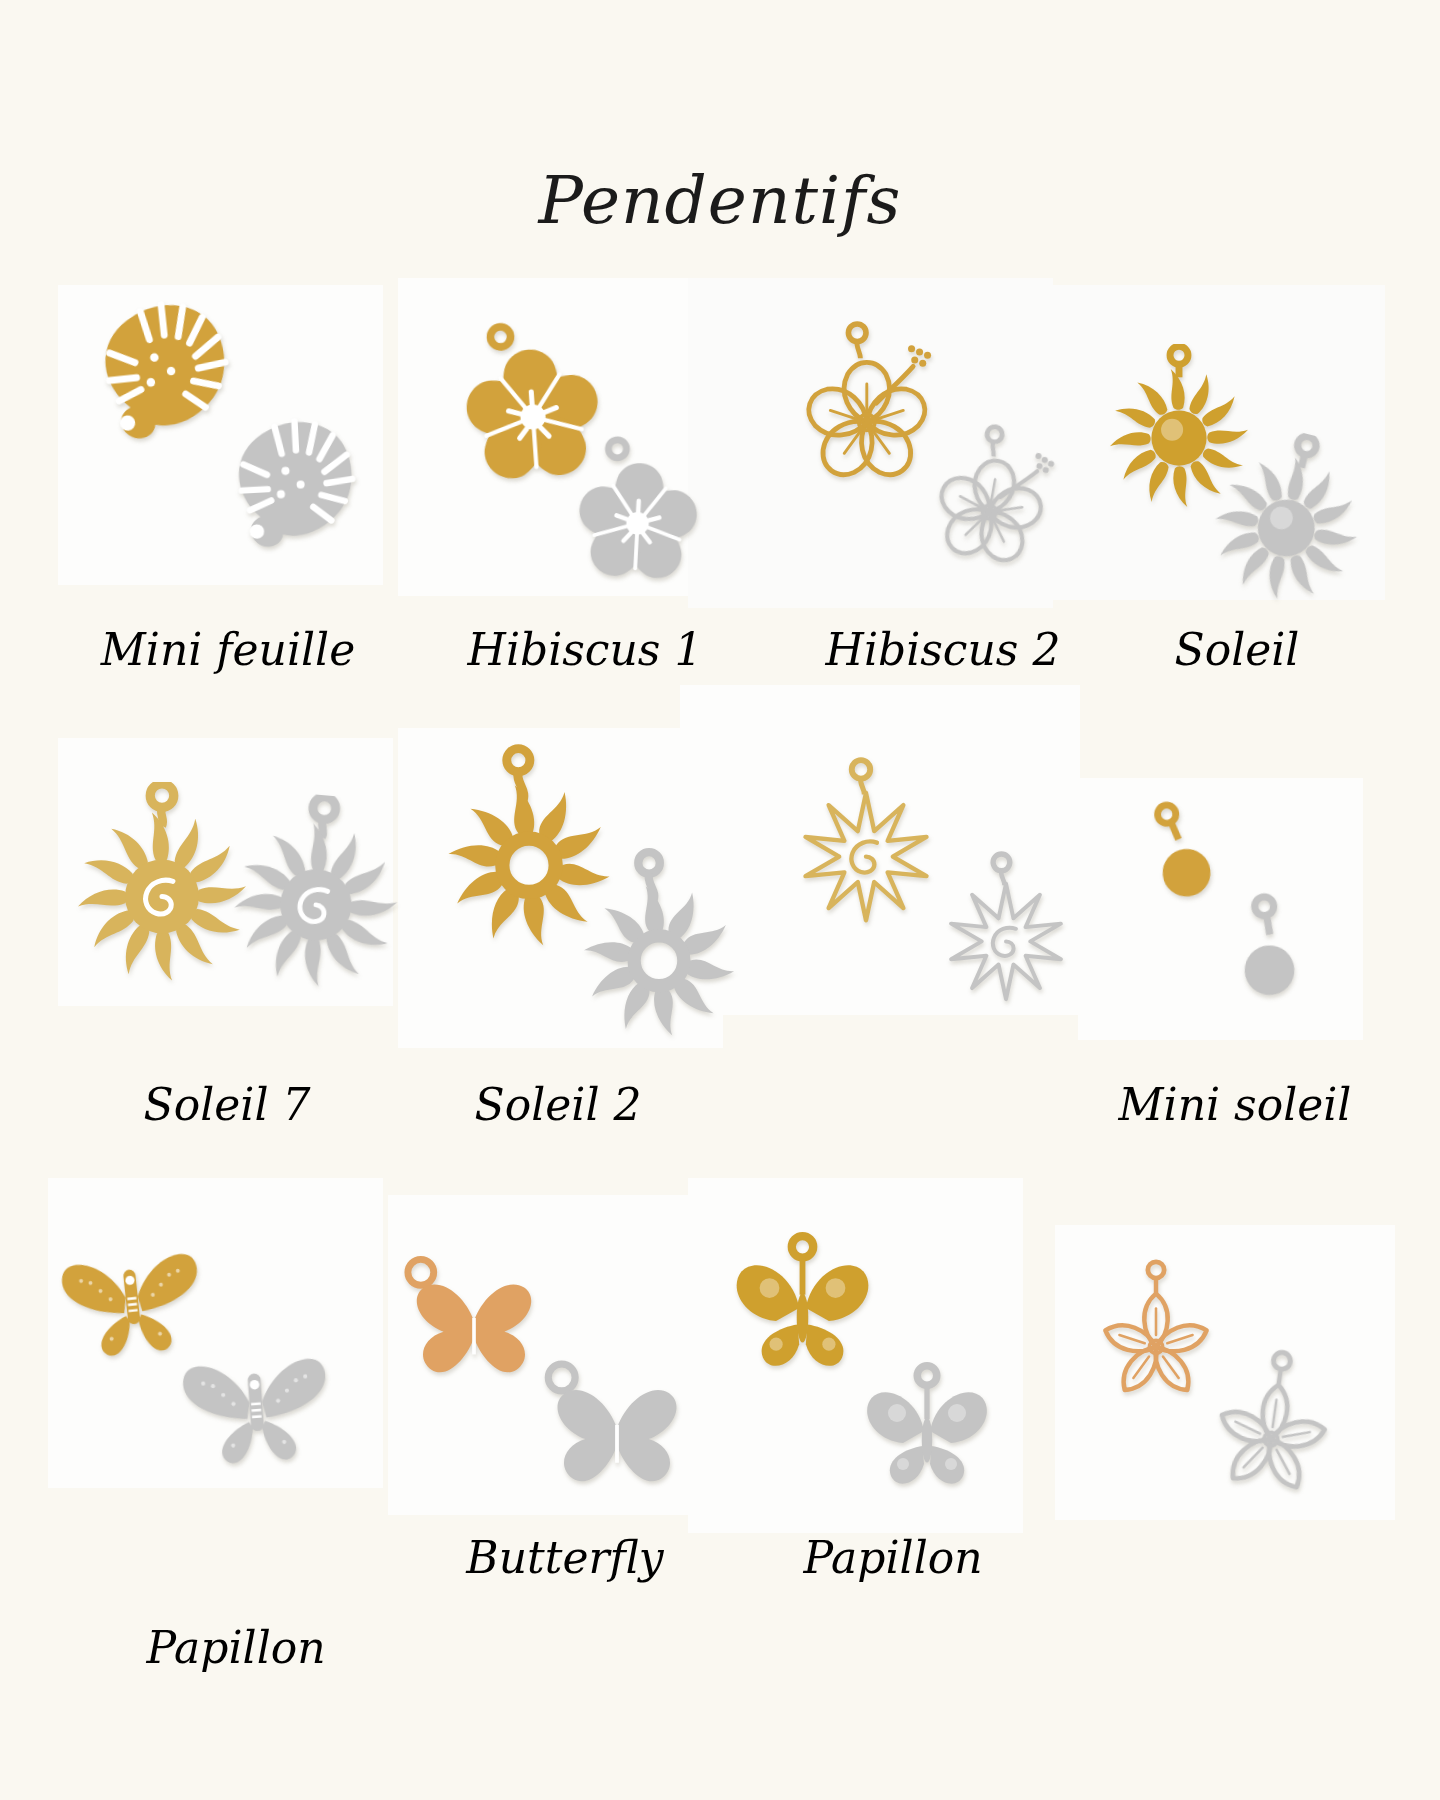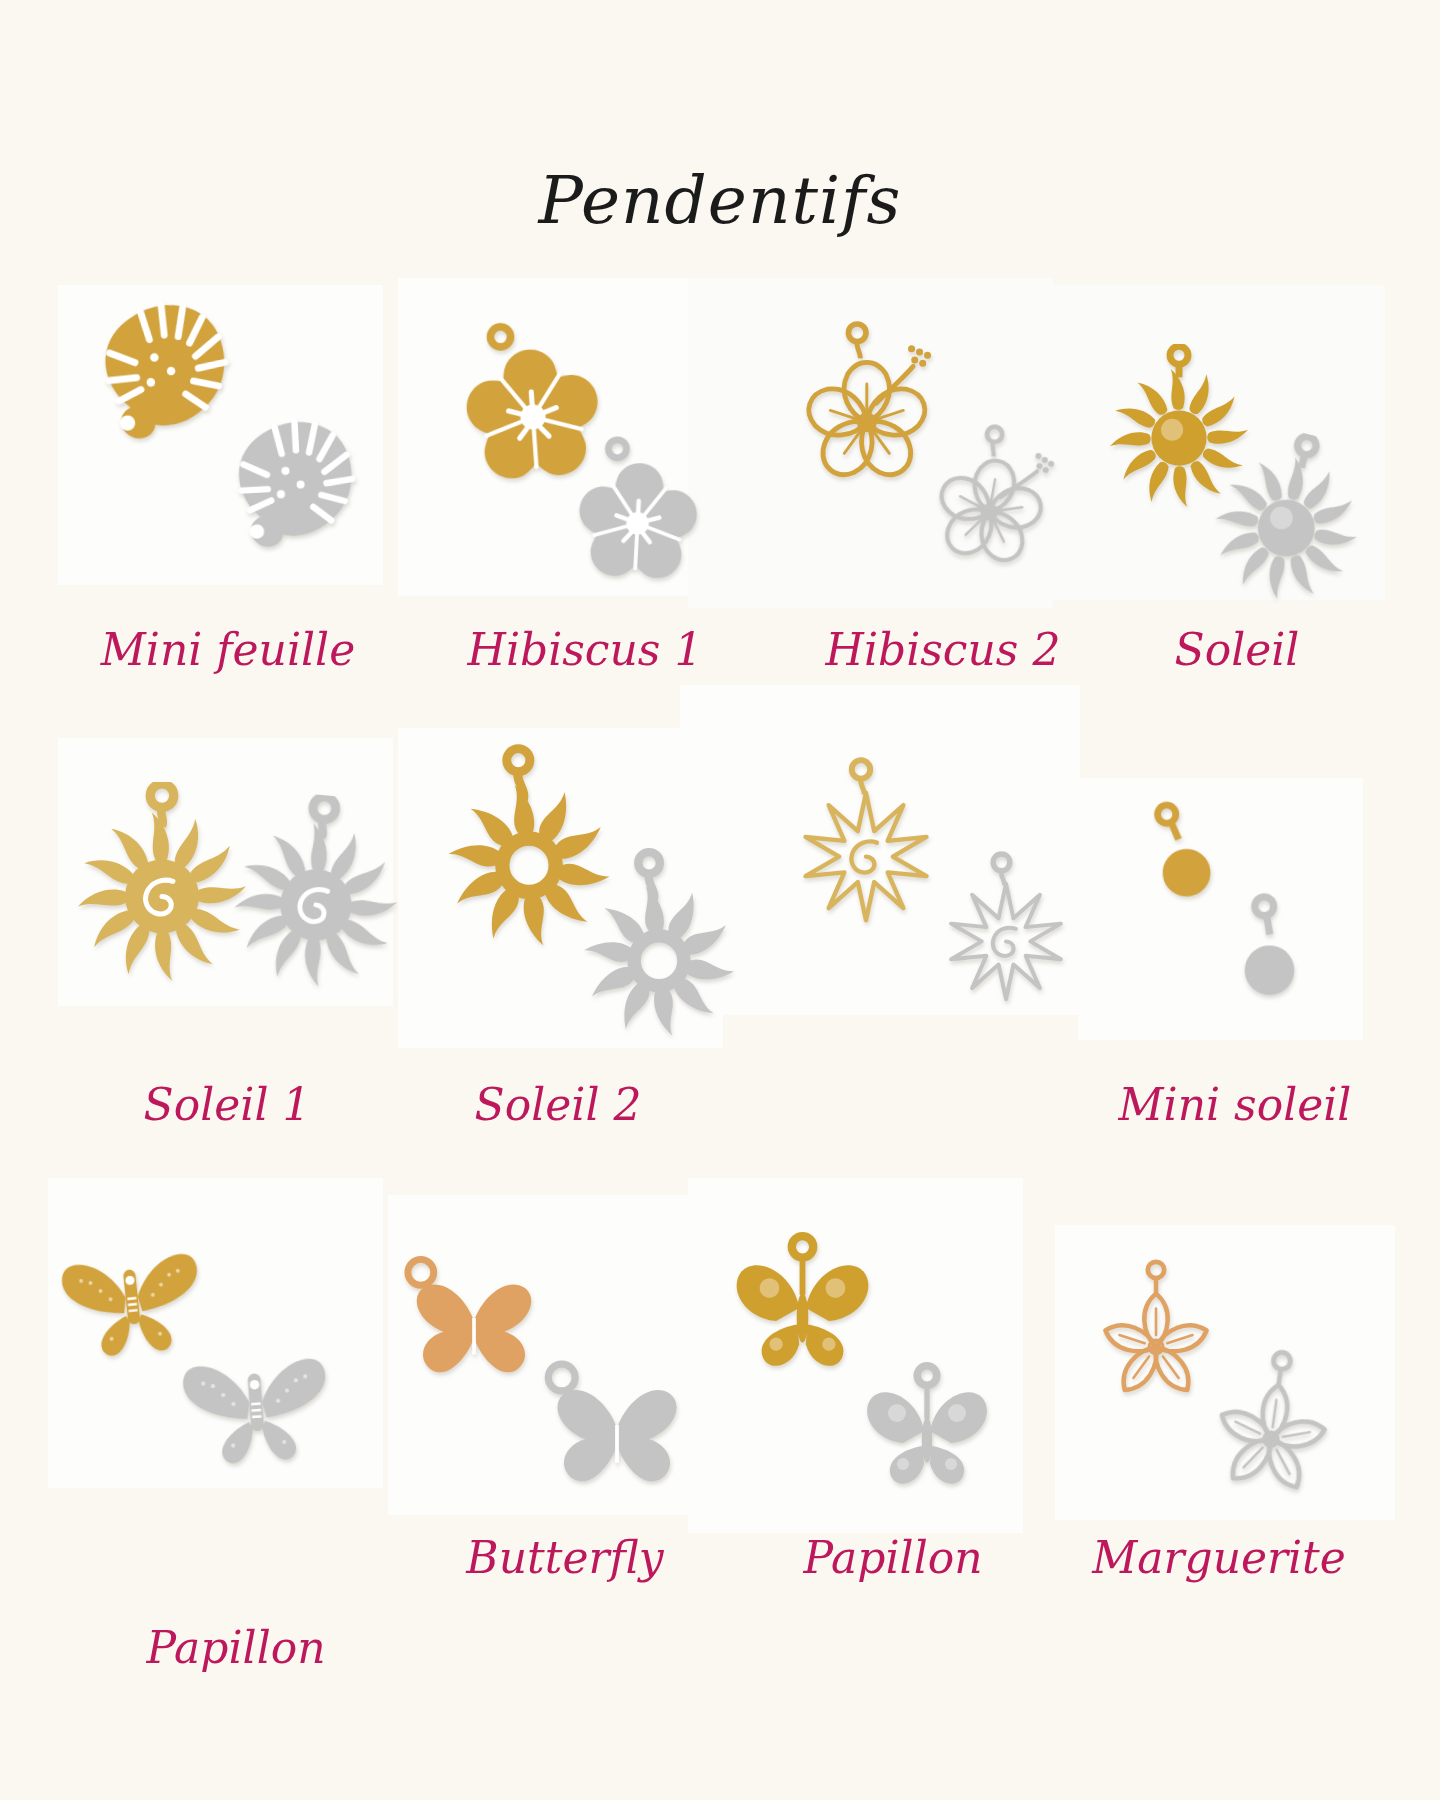--- a/index.html
+++ b/index.html
@@ -20,21 +20,21 @@
   .photo{position:absolute;background:#fdfdfc;}
   .photo.grayish{background:#fbfbfa;}
   .charm{position:absolute;filter:drop-shadow(1px 3px 2px rgba(95,85,60,0.22));}
   .gold{color:#d2a23c;}
   .gold-deep{color:#cfa02e;}
   .gold-pale{color:#d8b45c;}
   .rose{color:#e0a263;}
   .silver{color:#c4c4c4;}
   .label{
     position:absolute;transform:translateX(-50%);
-    font-style:italic;font-size:44px;color:#be185d;
+    font-style:italic;font-size:44px;color:#000000;
     white-space:nowrap;line-height:1;
   }
   svg.charm{overflow:visible;}
 </style>
 </head>
 <body>
 
 <svg width="0" height="0" style="position:absolute" aria-hidden="true">
   <defs>
     <path id="rayA" d="M46,46 C42,36 48,29 44,18 C53,26 56,37 53,46 C51,48 48,48 46,46 Z" fill="currentColor"></path>
@@ -374,22 +374,21 @@
     </svg>
   <svg class="charm silver" style="left:1196px;top:1348px;width:152px;height:167px;transform:rotate(8deg)">
       <use href="#s-flower"></use>
     </svg>
 
   <div class="label" style="left:228px;top:628px">Mini feuille</div>
   <div class="label" style="left:585px;top:628px">Hibiscus 1</div>
   <div class="label" style="left:943px;top:628px">Hibiscus 2</div>
   <div class="label" style="left:1237px;top:628px">Soleil</div>
 
-  <div class="label" style="left:227px;top:1083px">Soleil 1</div>
+  <div class="label" style="left:227px;top:1083px">Soleil 7</div>
   <div class="label" style="left:558px;top:1083px">Soleil 2</div>
   <div class="label" style="left:1235px;top:1083px">Mini soleil</div>
 
   <div class="label" style="left:236px;top:1626px">Papillon</div>
   <div class="label" style="left:565px;top:1536px">Butterfly</div>
   <div class="label" style="left:893px;top:1536px">Papillon</div>
-  <div class="label" style="left:1219px;top:1536px">Marguerite</div>
 
 </main>
 
 </body></html>

